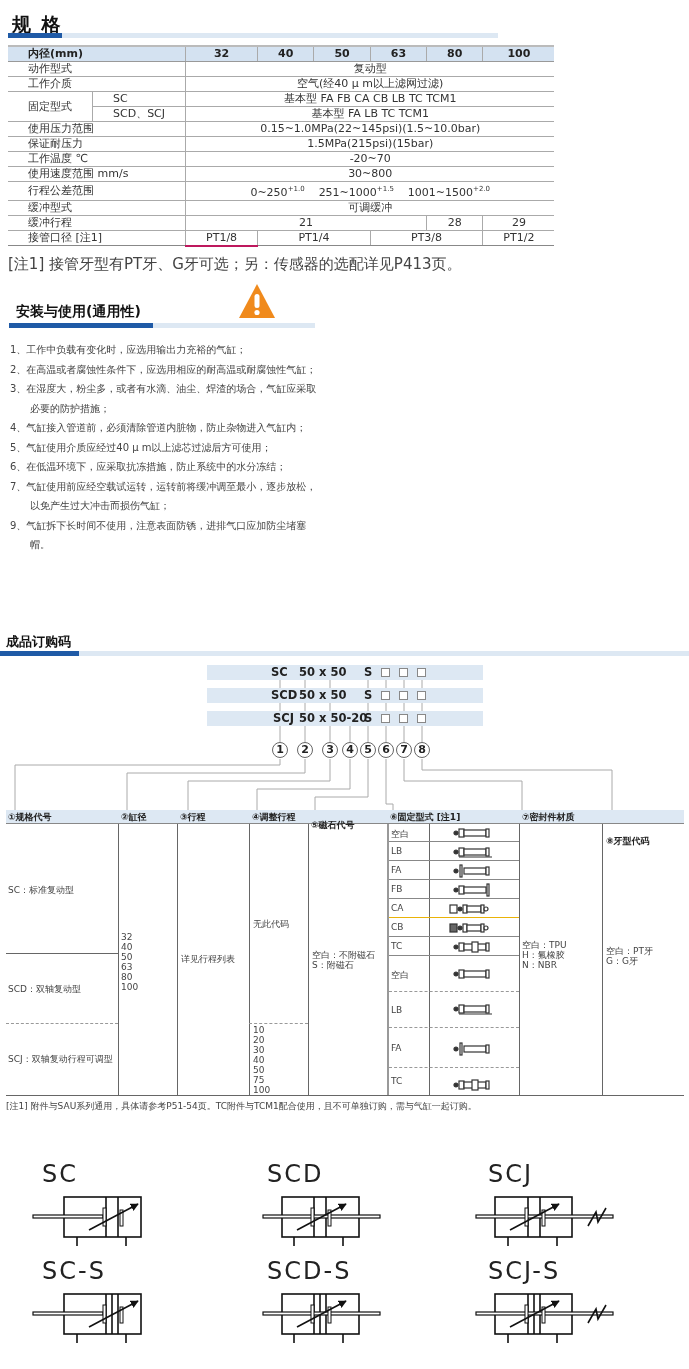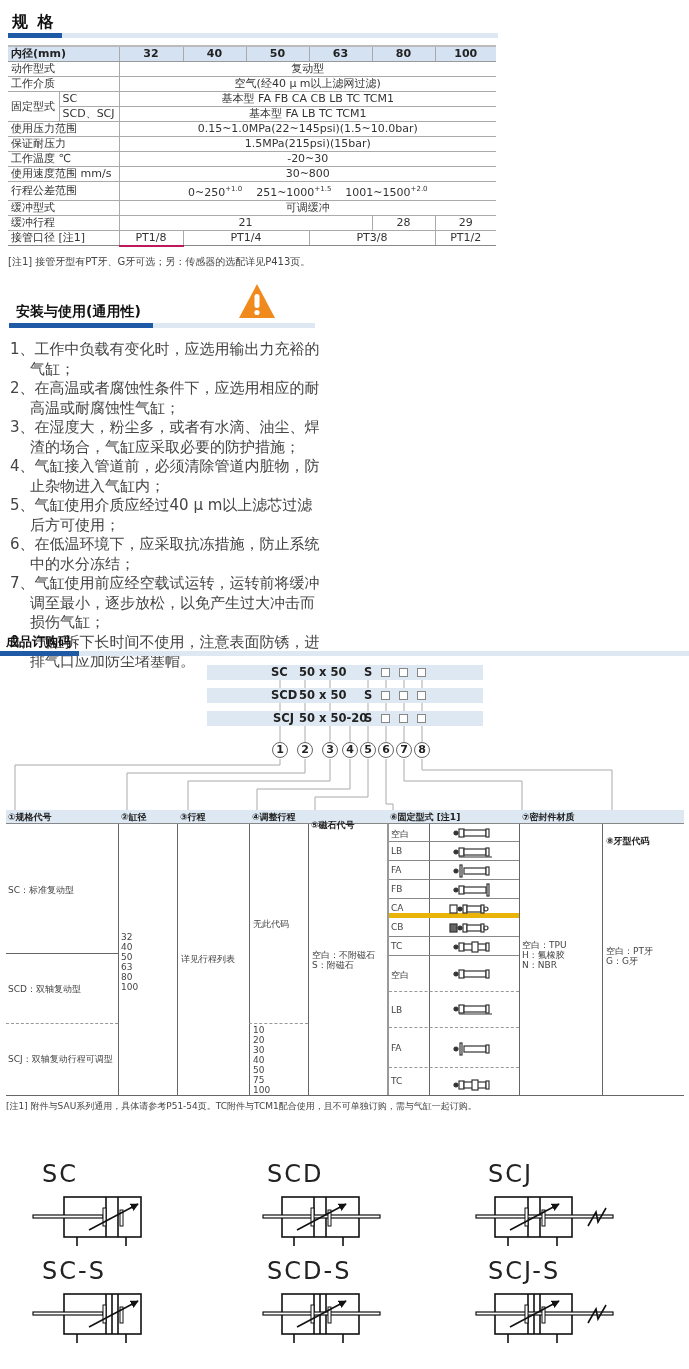--- a/index.html
+++ b/index.html
@@ -4,45 +4,45 @@
 <style>
   * { box-sizing: border-box; margin: 0; padding: 0; }
   body { width: 689px; height: 1369px; background: #fff; font-family: "DejaVu Sans", sans-serif; color: #444; position: relative; overflow: hidden; }
   .abs { position: absolute; }
   .sec-title { position: absolute; font-weight: bold; color: #111; }
   .bar { position: absolute; height: 5px; background: #dde8f3; }
   .bar .dark { position: absolute; left: 0; top: 0; height: 5px; background: #1f5aa6; }
 
   
   table.spec { position: absolute; left: 8px; top: 45px; width: 488px; border-collapse: collapse; font-size: 11px; color: #333; }
-  table.spec td { border-bottom: 1px solid #aaa; height: 14.5px; padding: 0 3px; line-height: 14px; white-space: nowrap; }
+  table.spec td { border-bottom: 1px solid #aaa; height: 14.5px; padding: 0 20px; line-height: 14px; white-space: nowrap; }
   table.spec td.c { text-align: center; border-left: 1px solid #aaa; }
   table.spec tr.hd td { background: #d4e2f1; font-weight: bold; color: #222; border-top: 2px solid #bbb; border-bottom: 1px solid #999; }
   table.spec sup { font-size: 7px; }
 
-  .note { position: absolute; font-size: 10px; color: #444; }
+  .note { position: absolute; font-size: 15px; color: #444; }
 
   .warn { position: absolute; left: 238px; top: 283px; width: 38px; height: 36px; }
 
-  ol.inst { position: absolute; left: 10px; top: 340px; width: 310px; list-style: none; font-size: 15px; color: #444; line-height: 19.5px; }
+  ol.inst { position: absolute; left: 10px; top: 340px; width: 310px; list-style: none; font-size: 10px; color: #444; line-height: 19.5px; }
   ol.inst li { padding-left: 20px; text-indent: -20px; }
 
   
   .code-row { position: absolute; left: 207px; width: 276px; height: 15px; background: #dde8f3; font-size: 11.5px; font-weight: bold; color: #222; }
   .code-row span { position: absolute; top: 0; line-height: 15px; }
   .sq { position: absolute; width: 9px; height: 9px; border: 1px solid #888; background: #fff; top: 3px; }
   .circ { position: absolute; top: 742px; width: 16px; height: 16px; border: 1px solid #666; border-radius: 50%; font-size: 11px; font-weight: bold; color: #222; text-align: center; line-height: 14px; background:#fff; }
   .vl { border-left: 1px solid #666; }
 
   .sym-label { position: absolute; font-size: 24px; color: #222; letter-spacing: 2px; }
 </style>
 </head>
 <body>
 
-<div class="sec-title" style="left:12px;top:12px;font-size:16px;letter-spacing:2px;">规 格</div>
+<div class="sec-title" style="left:12px;top:12px;font-size:19px;letter-spacing:2px;">规 格</div>
 <div class="bar" style="left:8px;top:33px;width:490px;">
     <div class="dark" style="width:54px;"></div>
   </div>
 
 <table class="spec">
   <colgroup>
       <col style="width:51px">
       <col style="width:60px">
       <col style="width:64px">
       <col style="width:63px">
@@ -81,21 +81,21 @@
   <tr>
         <td colspan="2">使用压力范围</td>
         <td class="c" colspan="6">0.15~1.0MPa(22~145psi)(1.5~10.0bar)</td>
       </tr>
   <tr>
         <td colspan="2">保证耐压力</td>
         <td class="c" colspan="6">1.5MPa(215psi)(15bar)</td>
       </tr>
   <tr>
         <td colspan="2">工作温度 ℃</td>
-        <td class="c" colspan="6">-20~30</td>
+        <td class="c" colspan="6">-20~70</td>
       </tr>
   <tr>
         <td colspan="2">使用速度范围 mm/s</td>
         <td class="c" colspan="6">30~800</td>
       </tr>
   <tr>
     <td colspan="2">行程公差范围</td>
     <td class="c" colspan="6">
       <span>0~250</span><sup>+1.0</sup>&nbsp;&nbsp;&nbsp;
       <span>251~1000</span><sup>+1.5</sup>&nbsp;&nbsp;&nbsp;
@@ -278,21 +278,21 @@
       </div>
     <div style="position:absolute;top:18px;height:19px;width:130px;border-bottom:1px solid #888;">
         <span style="position:absolute;left:2px;top:4px;">LB</span>
       </div>
     <div style="position:absolute;top:37px;height:19px;width:130px;border-bottom:1px solid #888;">
         <span style="position:absolute;left:2px;top:4px;">FA</span>
       </div>
     <div style="position:absolute;top:56px;height:19px;width:130px;border-bottom:1px solid #888;">
         <span style="position:absolute;left:2px;top:4px;">FB</span>
       </div>
-    <div style="position:absolute;top:75px;height:19px;width:130px;border-bottom:5px solid #eab308;">
+    <div style="position:absolute;top:75px;height:19px;width:130px;border-bottom:1px solid #eab308;">
         <span style="position:absolute;left:2px;top:4px;">CA</span>
       </div>
     <div style="position:absolute;top:94px;height:19px;width:130px;border-bottom:1px solid #888;">
         <span style="position:absolute;left:2px;top:4px;">CB</span>
       </div>
     <div style="position:absolute;top:113px;height:19px;width:130px;border-bottom:1px solid #888;">
         <span style="position:absolute;left:2px;top:4px;">TC</span>
       </div>
     <div style="position:absolute;top:132px;height:36px;width:130px;border-bottom:1px dashed #999;">
         <span style="position:absolute;left:2px;top:13px;">空白</span>

